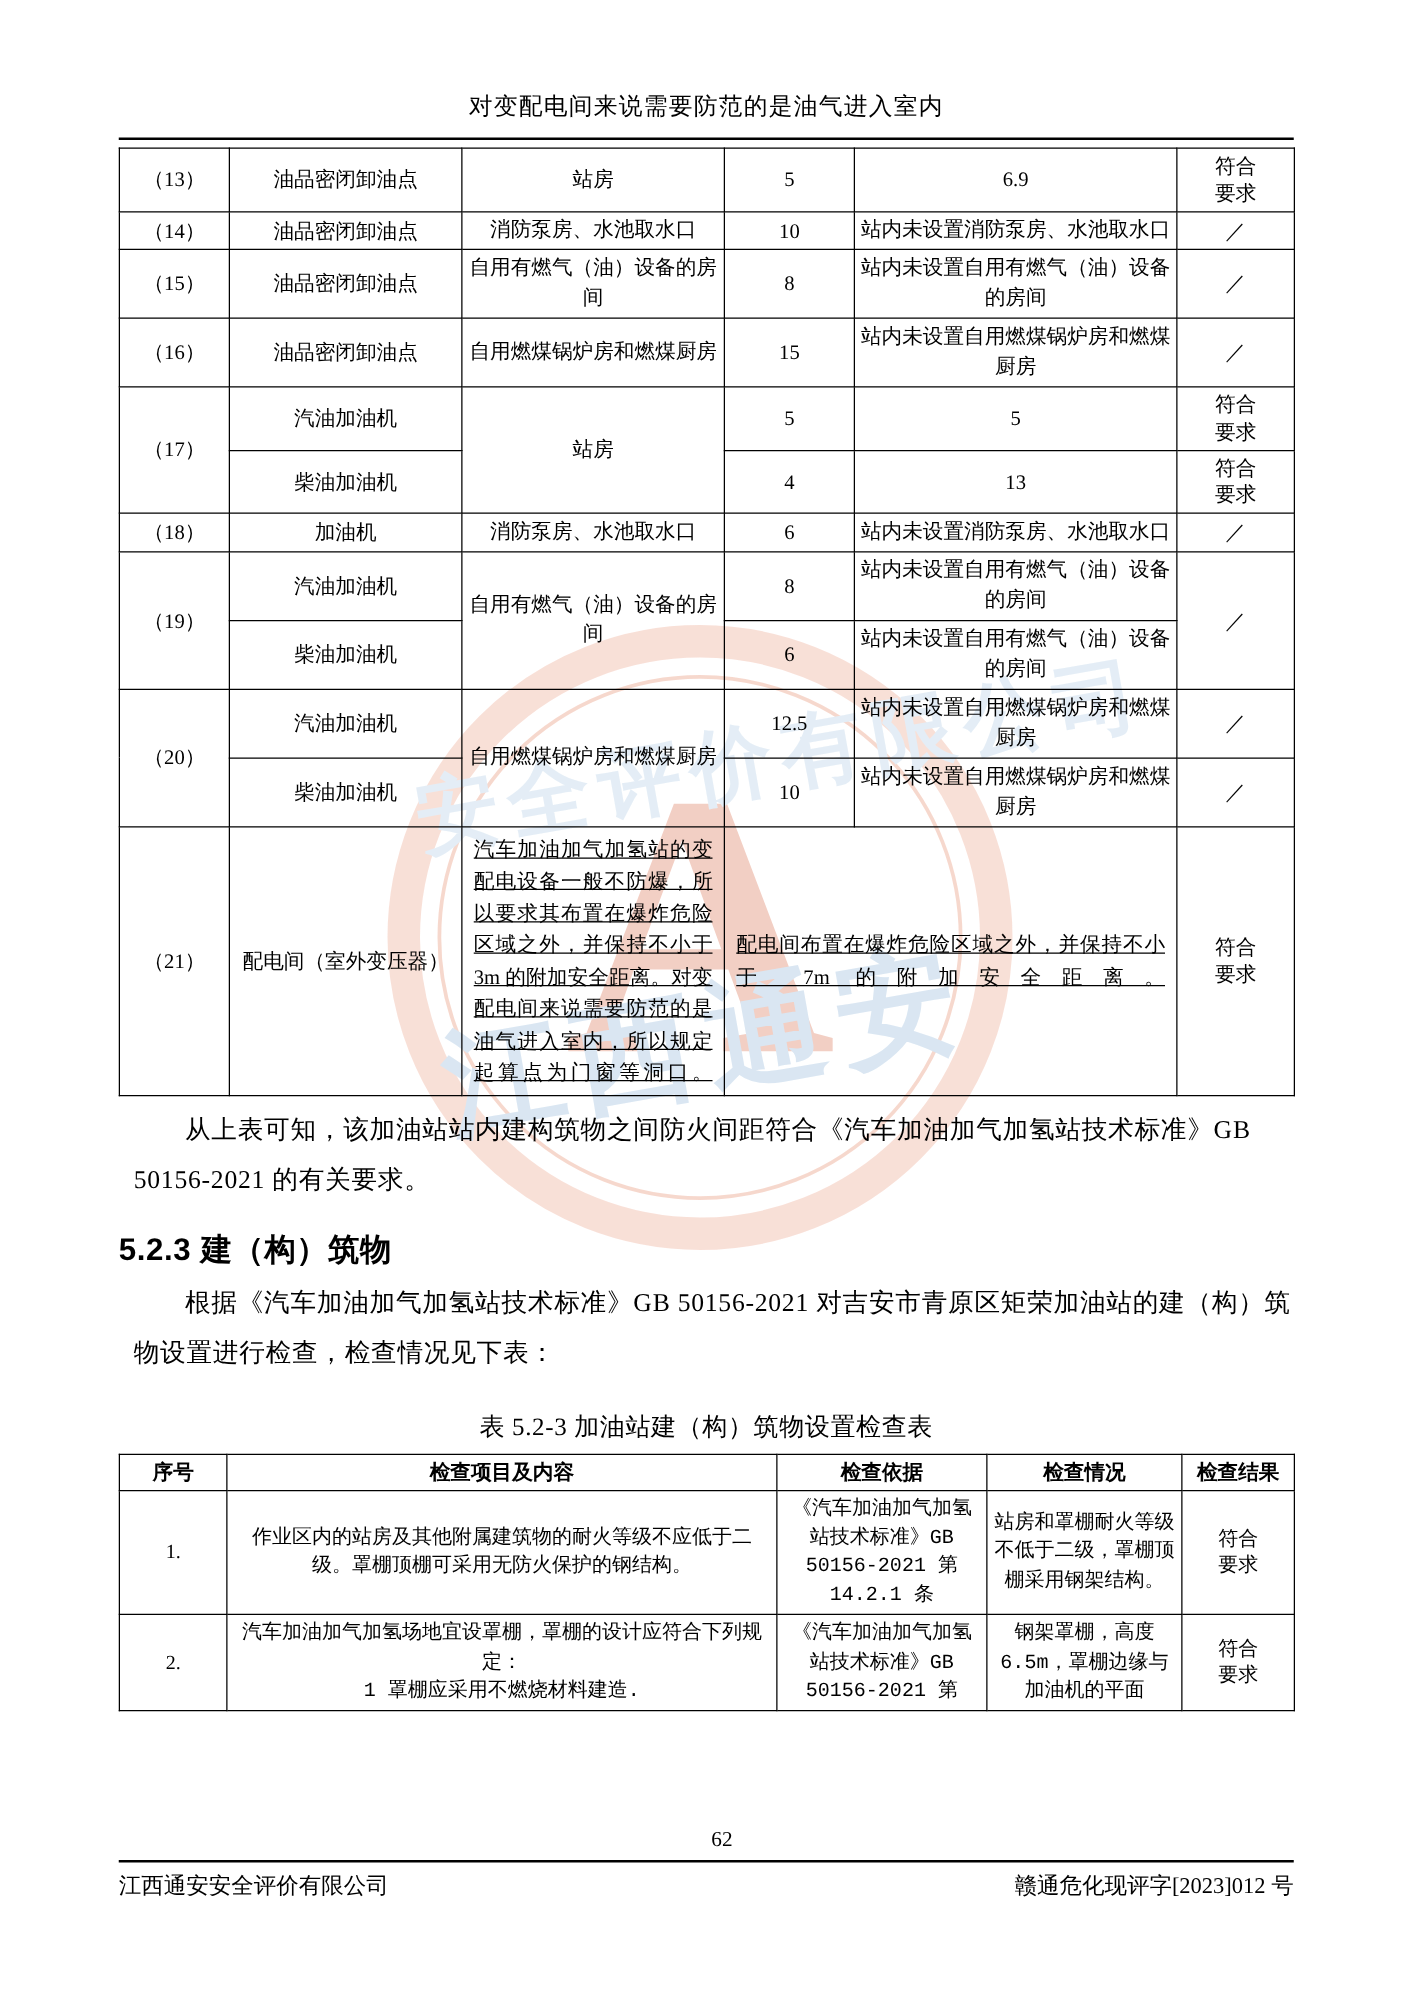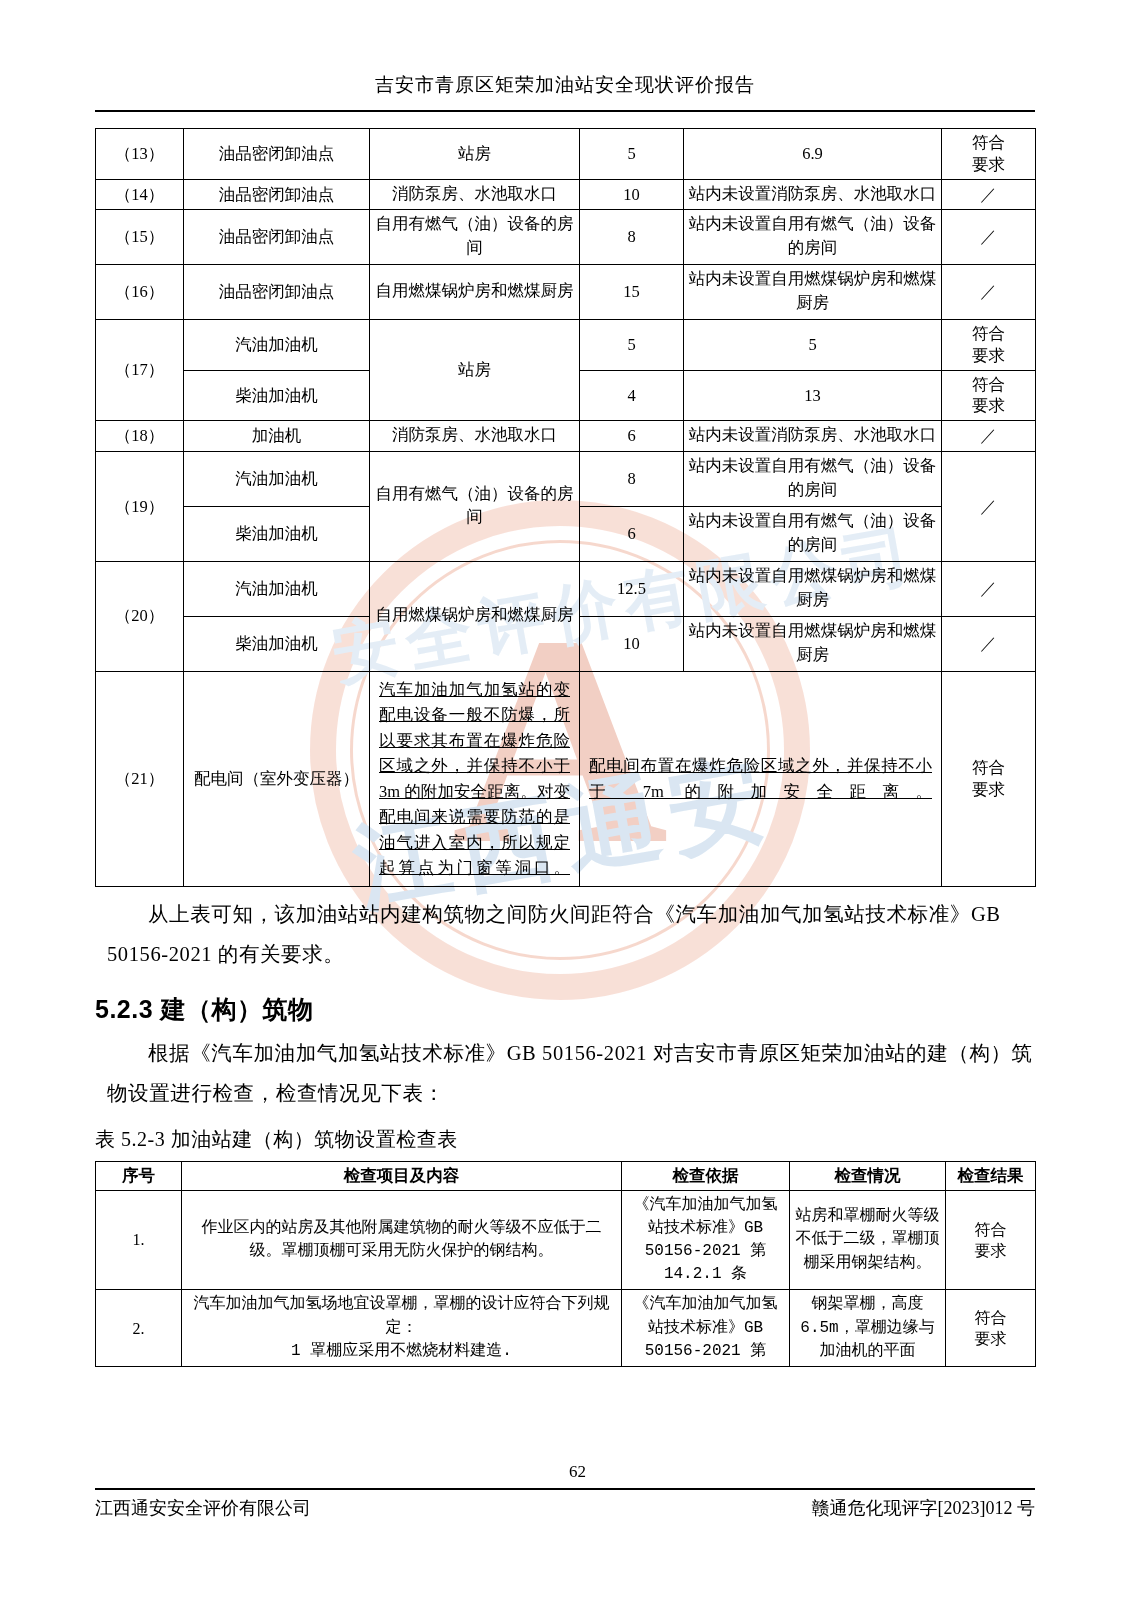--- a/index.html
+++ b/index.html
@@ -113,21 +113,21 @@
     width: 940px;
     height: 2px;
     background: #000;
     z-index: 2;
   }
 
   
   .content {
     position: absolute;
     left: 95px;
-    top: 128px;
+    top: 118px;
     width: 940px;
     z-index: 1;
   }
 
   table {
     border-collapse: collapse;
     width: 940px;
     table-layout: fixed;
   }
   table td, table th {
@@ -170,22 +170,23 @@
     letter-spacing: 0.6px;
   }
   .sec-title {
     font-size: 25px;
     font-weight: bold;
     margin: 18px 0 4px 0;
     letter-spacing: 0.5px;
     font-family: "Liberation Sans", sans-serif;
   }
   .tbl-caption {
+    text-align: center;
     font-size: 20px;
-    margin: 12px 0 8px 0;
+    margin: 24px 0 8px 0;
     letter-spacing: 0.5px;
   }
 
   
   .t2 col.d1 { width: 86px; }
   .t2 col.d2 { width: 440px; }
   .t2 col.d3 { width: 168px; }
   .t2 col.d4 { width: 156px; }
   .t2 col.d5 { width: 90px; }
   .t2 td { font-size: 16px; }
@@ -227,21 +228,21 @@
 <div class="page">
 
   <div class="watermark">
     <div class="wm-ring"></div>
     <div class="wm-ring-inner"></div>
     <div class="wm-a">A</div>
     <div class="wm-text2">安全评价有限公司</div>
     <div class="wm-text">江西通安</div>
   </div>
 
-  <div class="header">吉安市青原区矩荣加油站安全现状评价报告</div>
+  <div class="header">对变配电间来说需要防范的是油气进入室内</div>
   <div class="header-rule"></div>
 
   <div class="content">
 
     <table class="t1">
       <colgroup>
         <col class="c1">
           <col class="c2">
           <col class="c3">
           <col class="c4">

